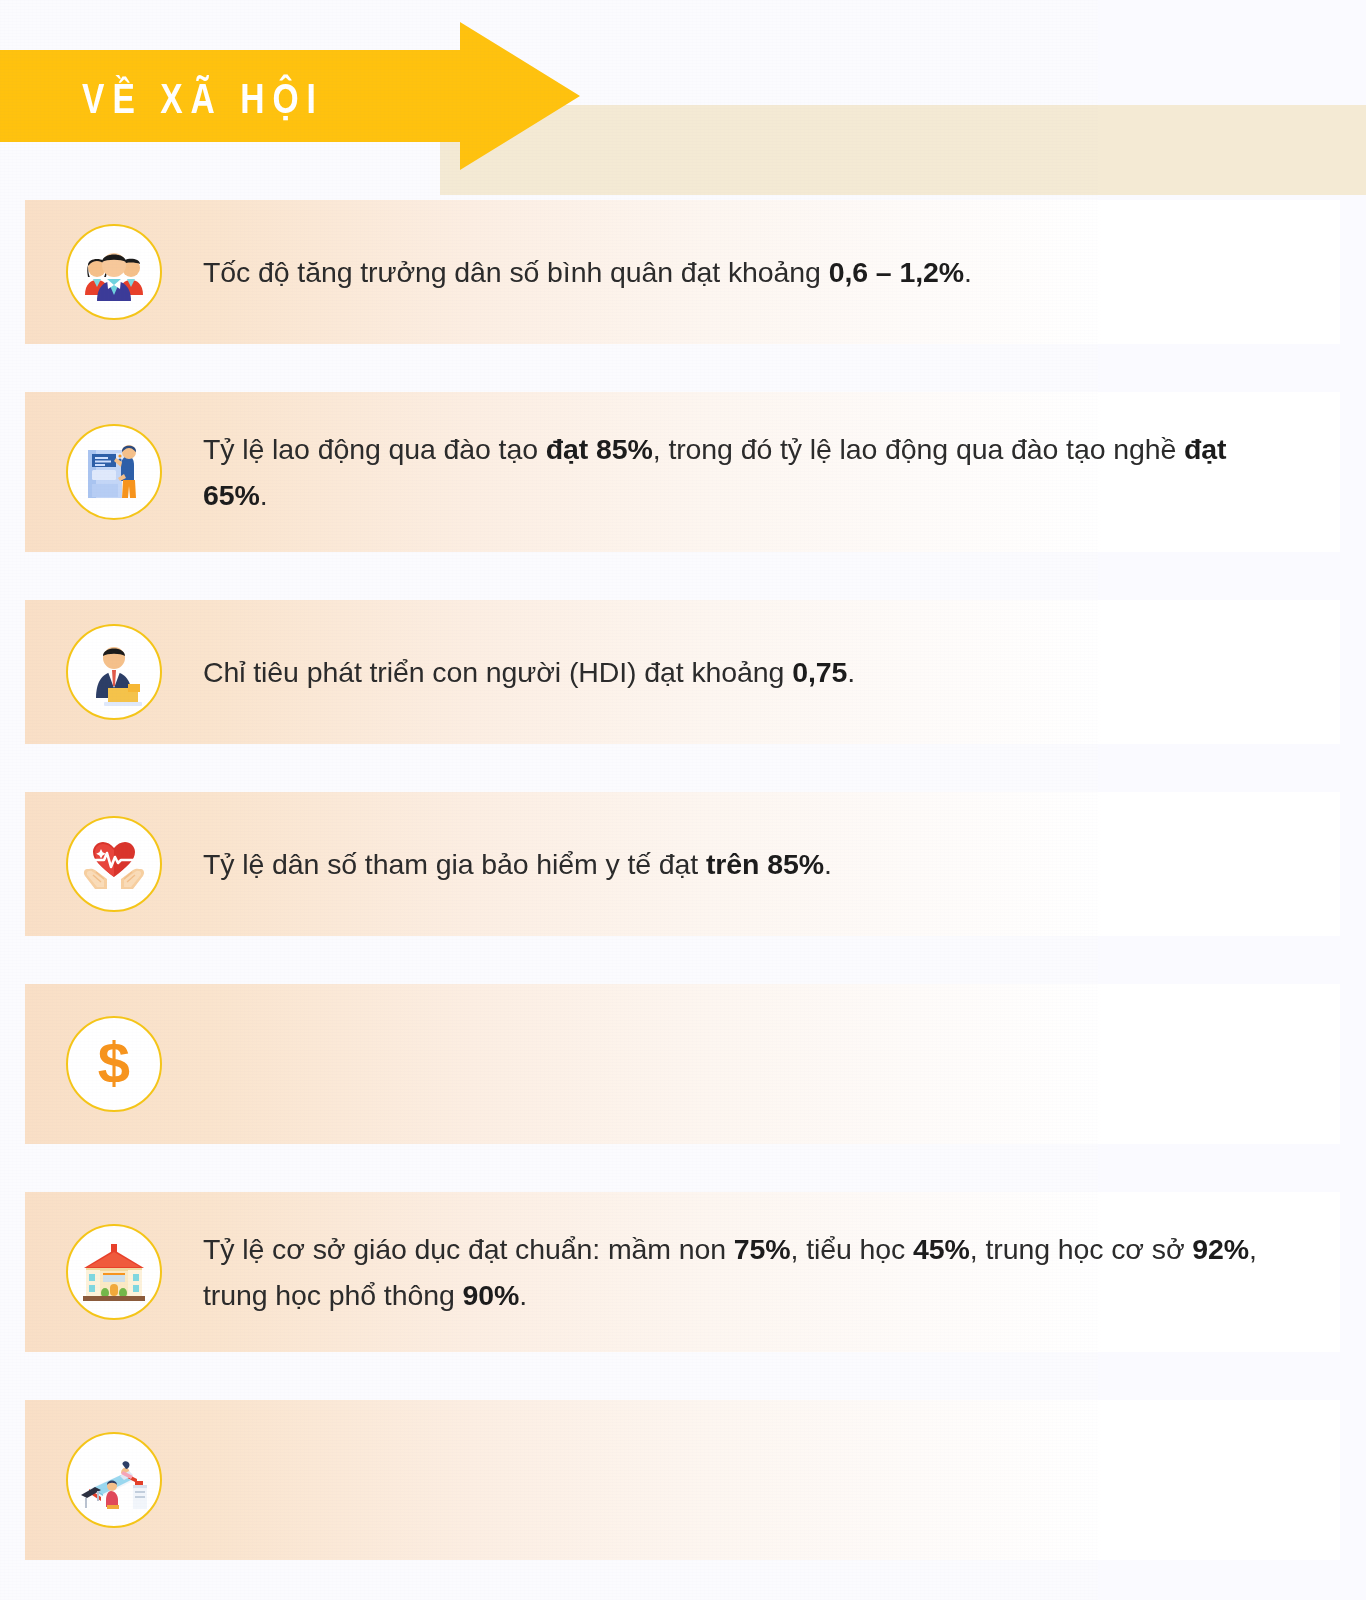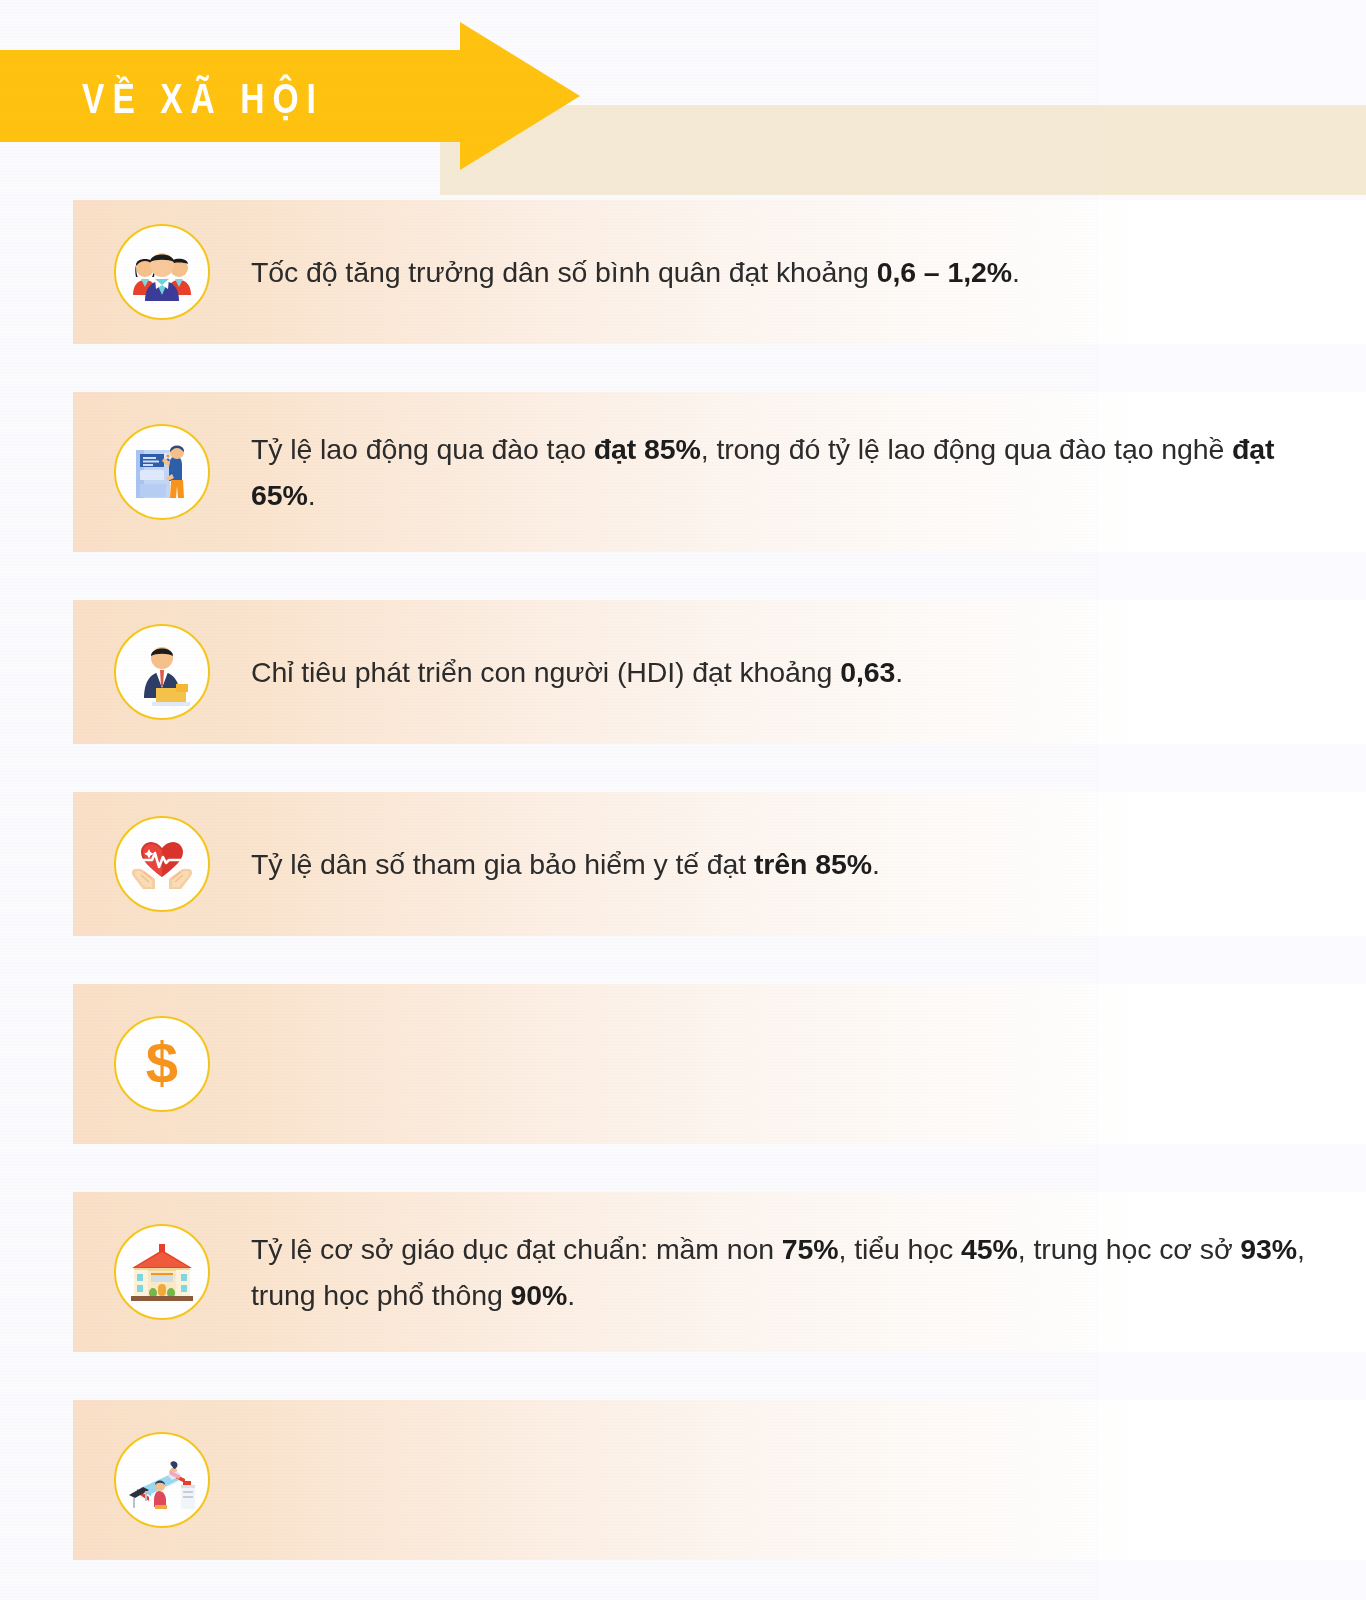--- a/index.html
+++ b/index.html
@@ -59,21 +59,20 @@
     white-space: nowrap;
     font-family: "Liberation Sans Narrow", "Liberation Sans", sans-serif;
   }
 
   
   .rows {
     position: absolute;
     left: 0;
     top: 200px;
     width: 1366px;
-    padding-left: 48px;
   }
 
   .row {
     position: relative;
     margin-left: 25px;
     width: 1315px;
     background: linear-gradient(to right,
         #f9dfc6 0%,
         #fae4cd 14%,
         #fceee2 34%,
@@ -243,21 +242,21 @@
               <path d="M30,36 L36,52 L42,36 L38,34 L34,34 Z" fill="#ffffff"></path>
               <path d="M34,34 L38,34 L37,50 L35,50 Z" fill="#e05a4a"></path>
               <rect x="30" y="52" width="30" height="16" fill="#f5c34a"></rect>
               <rect x="26" y="66" width="38" height="4" rx="1" fill="#dfe9fb"></rect>
               <path d="M50,48 L62,48 L62,56 L50,56 Z" fill="#f7b733"></path>
             </g>
           </svg>
         </div>
       </div>
       <div class="text-col">
-        <div class="row-text">Chỉ tiêu phát triển con người (HDI) đạt khoảng <b>0,63</b>.</div>
+        <div class="row-text">Chỉ tiêu phát triển con người (HDI) đạt khoảng <b>0,75</b>.</div>
       </div>
     </div>
 
     <div class="row-spacer"></div>
 
     <div class="row h1">
       <div class="icon-col">
         <div class="icon-circle" style="border-color: rgb(245, 197, 24);">
           <svg width="74" height="74" viewBox="0 0 74 74">
             <g>
@@ -324,21 +323,21 @@
 
               <ellipse cx="27" cy="57" rx="4" ry="5" fill="#74b84a"></ellipse>
               <ellipse cx="45" cy="57" rx="4" ry="5" fill="#74b84a"></ellipse>
 
               <rect x="5" y="60" width="62" height="5" fill="#8a5a3b"></rect>
             </g>
           </svg>
         </div>
       </div>
       <div class="text-col">
-        <div class="row-text">Tỷ lệ cơ sở giáo dục đạt chuẩn: mầm non <b>75%</b>, tiểu học <b>45%</b>, trung học cơ sở <b>93%</b>, trung học phổ thông <b>90%</b>.</div>
+        <div class="row-text">Tỷ lệ cơ sở giáo dục đạt chuẩn: mầm non <b>75%</b>, tiểu học <b>45%</b>, trung học cơ sở <b>92%</b>, trung học phổ thông <b>90%</b>.</div>
       </div>
     </div>
 
     <div class="row-spacer"></div>
 
     <div class="row h2">
       <div class="icon-col">
         <div class="icon-circle" style="border-color: rgb(245, 197, 24);">
           <svg width="74" height="74" viewBox="0 0 74 74">
             <g>

